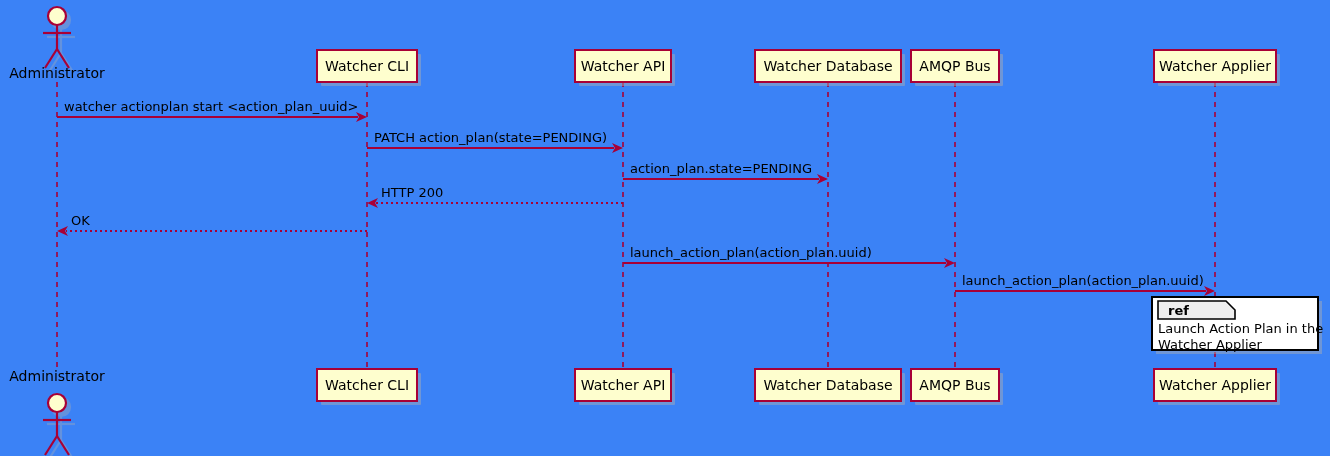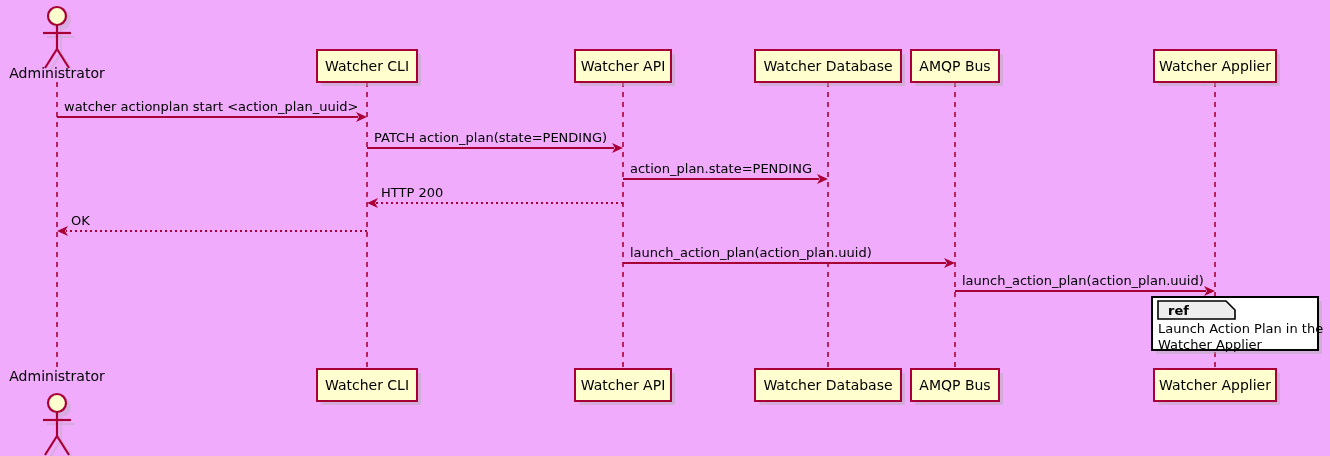--- a/index.html
+++ b/index.html
@@ -7,21 +7,21 @@
     padding: 0;
     background: #FFFFFF;
   }
   body {
     font-family: "DejaVu Sans", sans-serif;
   }
   #diagram-root {
     position: relative;
     width: 1330px;
     height: 456px;
-    background: #f0abfc;
+    background: #3b82f6;
     overflow: hidden;
   }
   #diagram-svg {
     position: absolute;
     left: 0;
     top: 0;
     width: 1330px;
     height: 456px;
   }
   .plabel {

